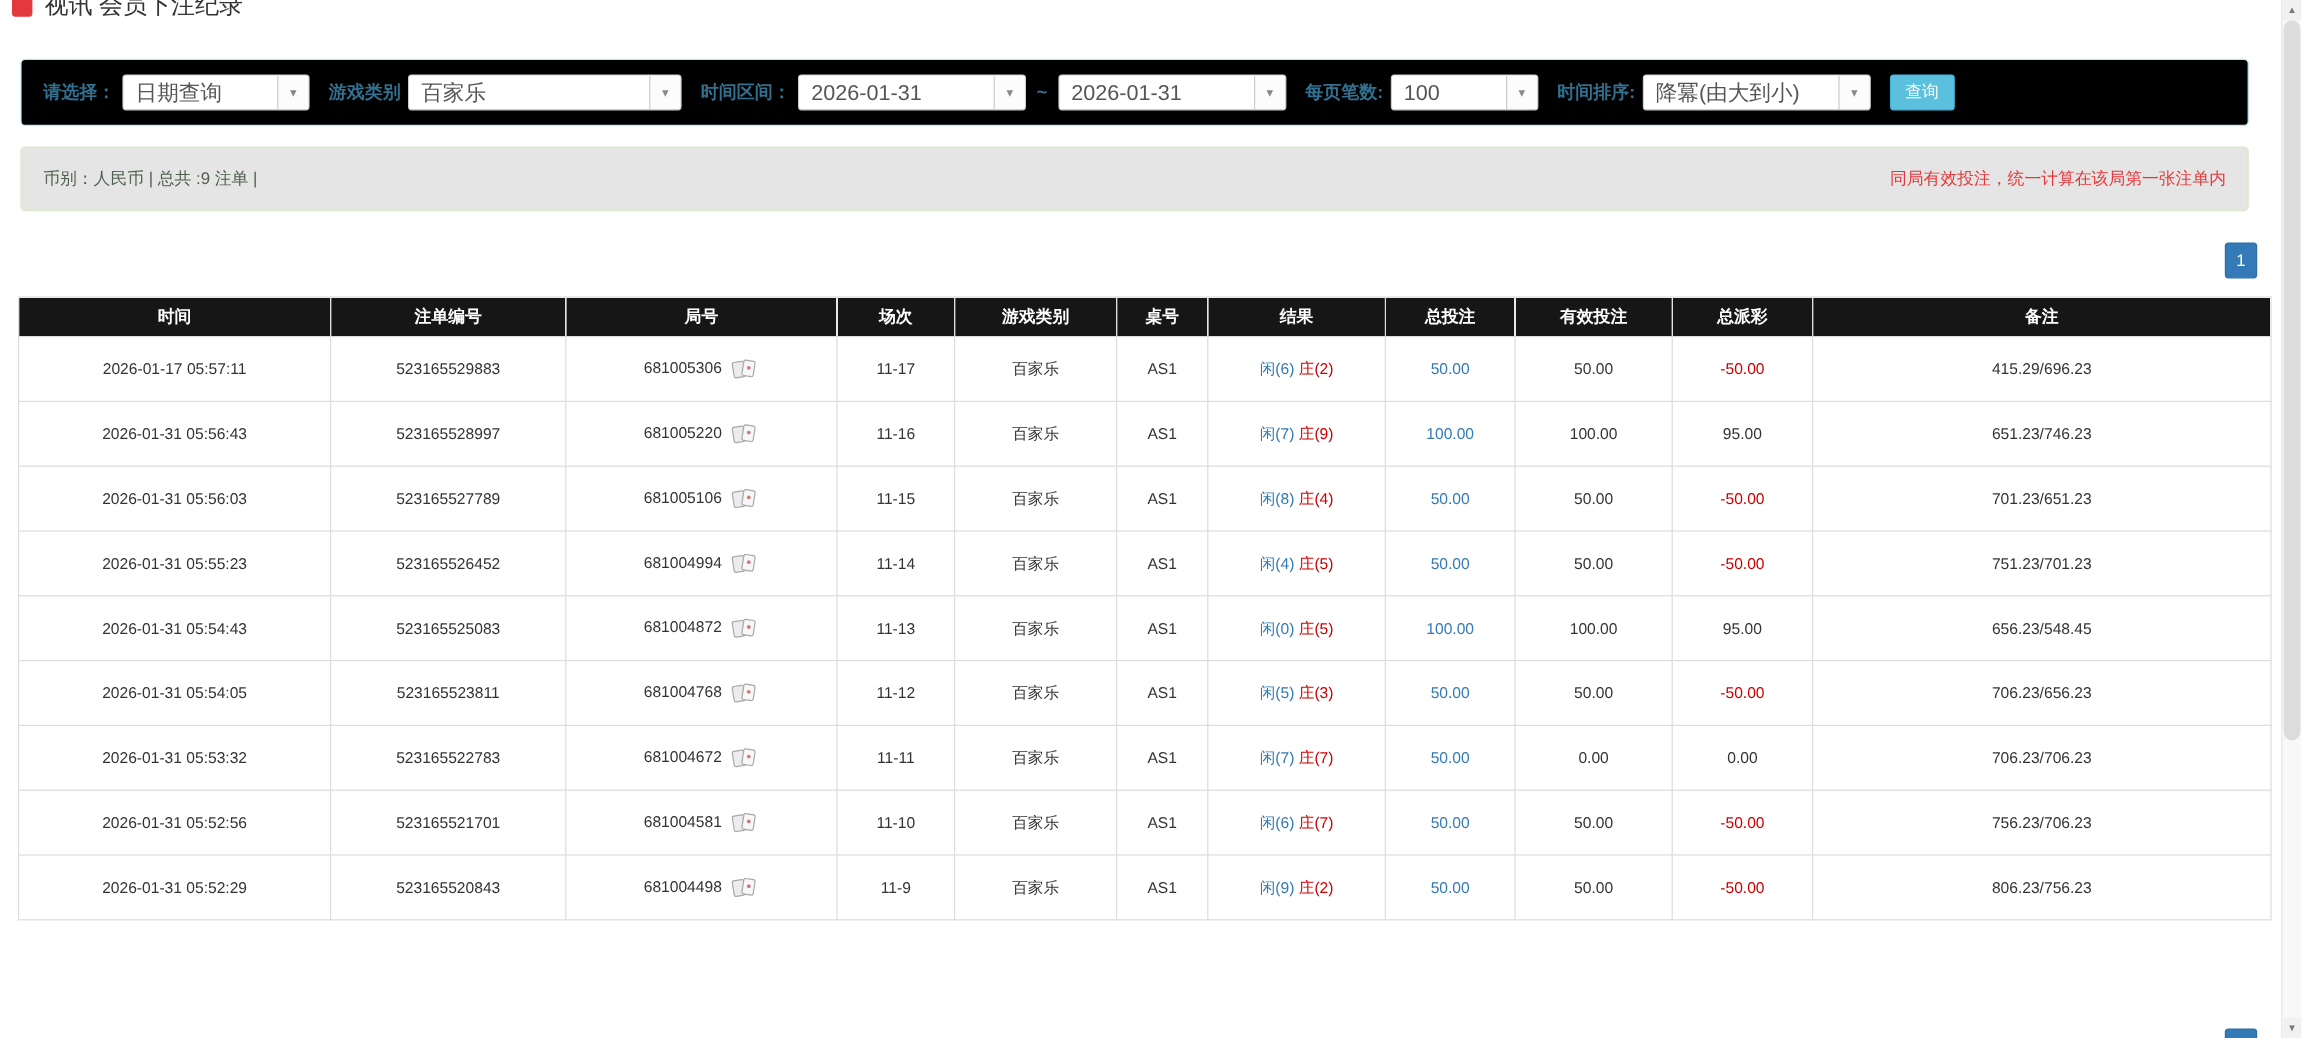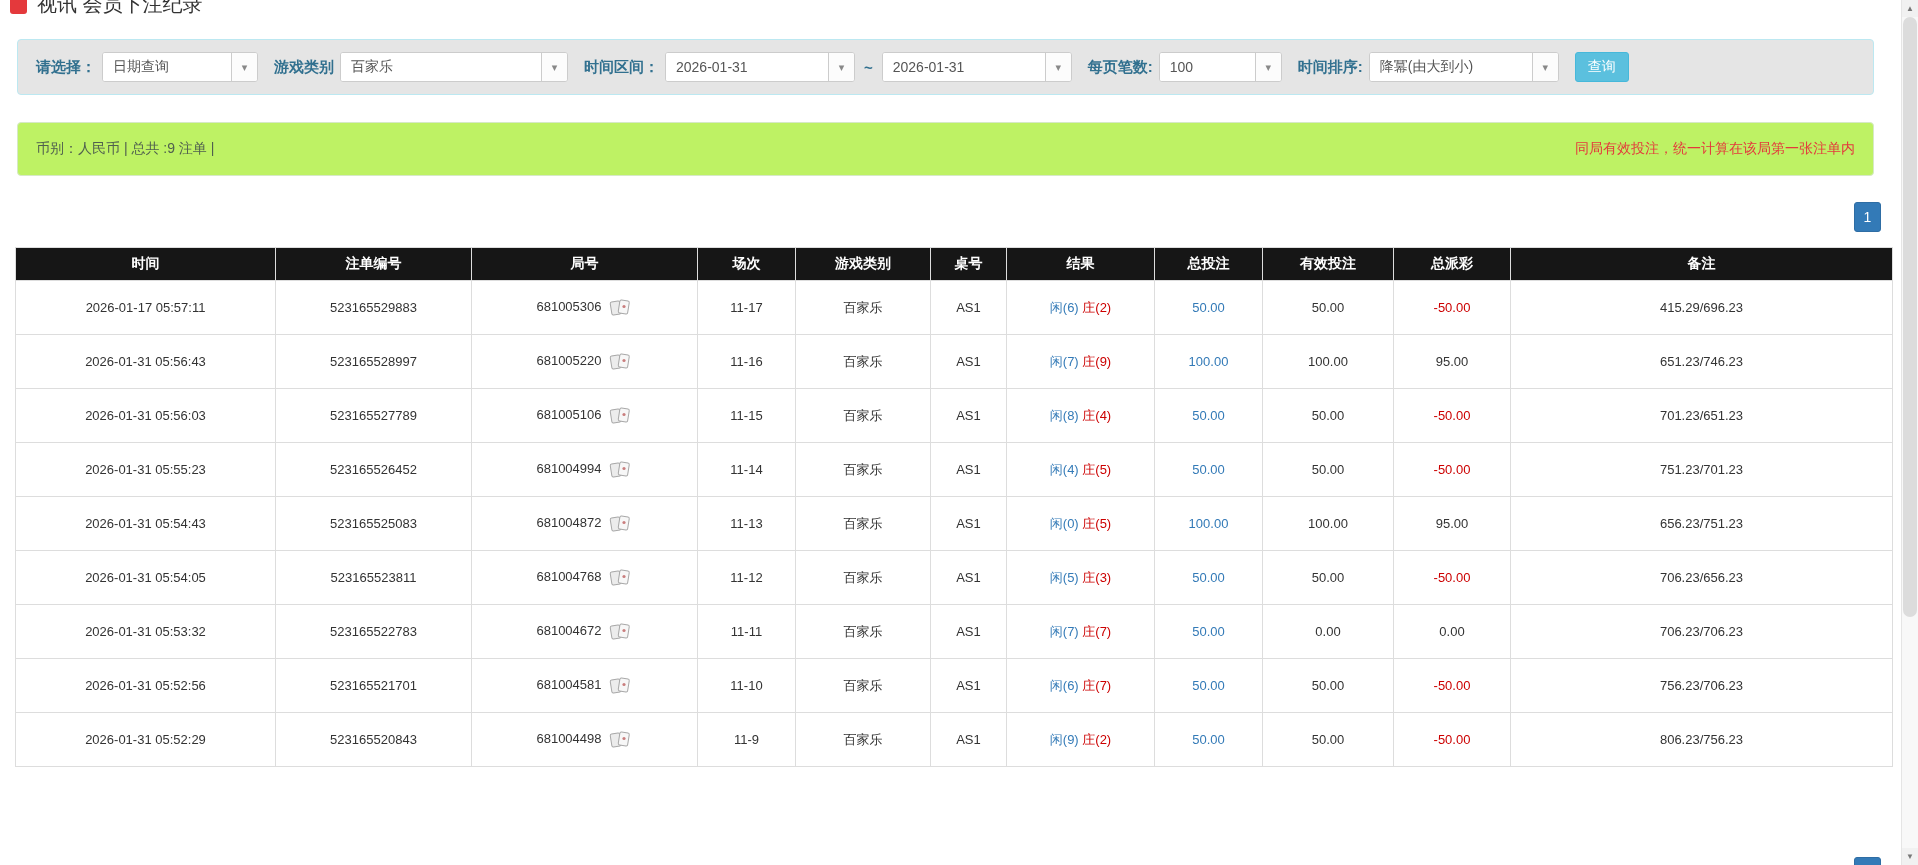--- a/index.html
+++ b/index.html
@@ -6,35 +6,35 @@
   html,body{width:1918px;height:865px;overflow:hidden;background:#fff;
     font-family:"Liberation Sans","DejaVu Sans",sans-serif;}
   .page{position:relative;width:1918px;height:865px;overflow:hidden;background:#fff}
 
   
   .titlebar{position:absolute;top:-9px;left:10px;display:flex;align-items:center;gap:10px}
   .title-icon{width:17px;height:18px;background:#e4393c;border-radius:3px;display:inline-block}
   .title{font-size:20px;color:#333;white-space:nowrap}
 
   
-  .filterbar{position:absolute;top:39px;left:17px;width:1857px;height:56px;background:#e5e5e5;
+  .filterbar{position:absolute;top:49px;left:17px;width:1857px;height:56px;background:#000000;
     border:1px solid #bce8f1;border-radius:4px;display:flex;align-items:center;padding:0 14px;white-space:nowrap}
   .flabel{color:#31708f;font-weight:bold;font-size:15px;margin:0 6px 0 16px;white-space:nowrap}
   .flabel.first{margin-left:4px}
   .combo{display:inline-flex;height:30px;background:#fff;border:1px solid #ccc;border-radius:3px;overflow:hidden;cursor:pointer}
-  .combo .val{display:flex;align-items:center;padding:0 10px;font-size:14px;color:#555;background:#fff}
+  .combo .val{display:flex;align-items:center;padding:0 10px;font-size:18px;color:#555;background:#fff}
   .combo .caret-btn{width:26px;display:flex;align-items:center;justify-content:center;
     border-left:1px solid #ccc;background:#fcfcfc;color:#888;font-size:11px}
   .w128{width:128px}.w200{width:200px}.w162{width:162px}.w95{width:95px}
   .tilde{color:#31708f;font-weight:bold;margin:0 9px;font-size:15px}
   .search-btn{margin-left:16px;height:30px;min-width:46px;padding:0 12px;background:#5bc0de;
     border:1px solid #46b8da;border-radius:3px;color:#fff;font-size:14px;cursor:pointer}
 
   
-  .summary{position:absolute;top:122px;left:17px;width:1857px;height:54px;background:#bef264;
+  .summary{position:absolute;top:122px;left:17px;width:1857px;height:54px;background:#e5e5e5;
     border:1px solid #d6e9c6;border-radius:4px;display:flex;align-items:center;
     justify-content:space-between;padding:0 18px;font-size:14px}
   .sum-left{color:#50604f}
   .sum-right{color:#e4393c}
 
   
   .pagi{position:absolute;top:202px;right:37px}
   .page-btn{display:inline-flex;align-items:center;justify-content:center;width:27px;height:30px;
     background:#337ab7;border:1px solid #2e6da4;border-radius:3px;color:#fff;font-size:14px;cursor:pointer}
   .bottom-page{position:absolute;top:857px;right:37px}
@@ -239,21 +239,21 @@
         <circle cx="15" cy="8.5" r="1.6" fill="#c97e7e"></circle>
       </svg></span>
     </td>
     <td>11-13</td>
     <td>百家乐</td>
     <td>AS1</td>
     <td><span class="player">闲(0)</span> <span class="banker">庄(5)</span></td>
     <td><a class="betlink">100.00</a></td>
     <td>100.00</td>
     <td class="auto-neg">95.00</td>
-    <td>656.23/751.23</td>
+    <td>656.23/548.45</td>
   </tr>
 
   <tr>
     <td>2026-01-31 05:54:05</td>
     <td>523165523811</td>
     <td>
       <span>681004768</span><span class="cards-icon"><svg width="24" height="19" viewBox="0 0 24 19">
         <rect x="2" y="3.5" width="9.5" height="13" rx="1.5" fill="#ececec" stroke="#a8a8a8" transform="rotate(-9 6.75 10)"></rect>
         <rect x="10" y="2.5" width="9.5" height="13" rx="1.5" fill="#f7f7f7" stroke="#a8a8a8" transform="rotate(9 14.75 9)"></rect>
         <circle cx="15" cy="8.5" r="1.6" fill="#c97e7e"></circle>

